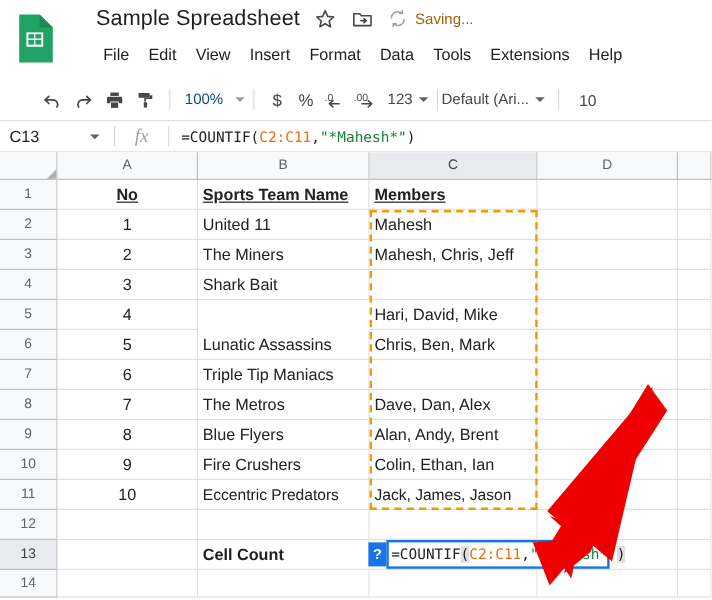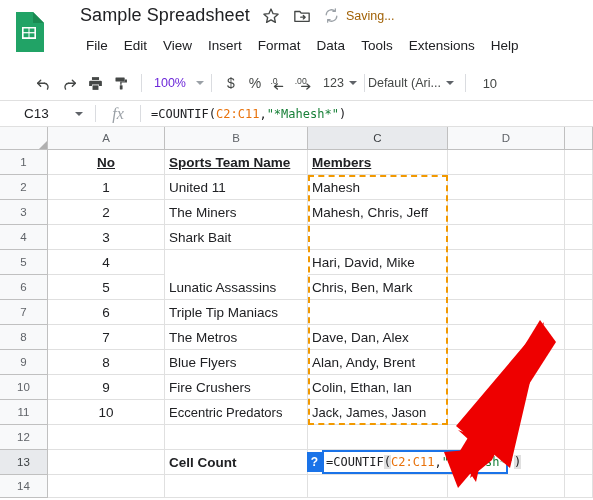--- a/index.html
+++ b/index.html
@@ -55,40 +55,40 @@
   .tb-btn {
     width: 26px; height: 26px; display:flex; align-items:center; justify-content:center;
     border-radius: 4px; color: #444746; flex: none;
   }
   .tb-btn svg { display:block; }
   .tb-sep { width:1px; height:18px; background:#dadce0; margin: 0 7px; flex:none; }
   .tb-text {
     font-size: 12.5px; color:#444746; display:flex; align-items:center;
     height: 24px; padding: 0 4px; border-radius:4px; white-space: nowrap;
   }
-  .tb-zoom { color:#6d28d9; width:42px; justify-content:center; }
+  .tb-zoom { color:#0c4a6e; width:42px; justify-content:center; }
   .caret {
     width:0;height:0;border-left:4px solid transparent;border-right:4px solid transparent;
     border-top:4px solid #5f6368; margin-left:5px; flex:none;
   }
   .caret.light { border-top-color:#9aa0a6; }
   .tb-sym { font-size: 14px; color:#444746; width:24px; text-align:center; }
   .dec-ico { position:relative; width:26px; height:22px; color:#444746; }
   #font-name { width: 86px; justify-content: flex-end; }
   #font-size { width: 34px; justify-content: center; font-size:13px; }
 
   
   #formula-bar {
     position: relative; height: 27px; background:#fff;
     display:flex; align-items:center;
     border-top: 1px solid #e0e0e0; border-bottom: 1px solid #e0e0e0;
   }
   #name-box {
     width: 95px; height: 100%; display:flex; align-items:center;
-    padding-left: 24px; font-size: 13.5px; color:#202124; position:relative;
+    padding-left: 8px; font-size: 13.5px; color:#202124; position:relative;
   }
   #name-box .caret { position:absolute; right: 12px; }
   .fb-sep { width:1px; height:17px; background:#dadce0; flex:none; }
   #fx-ico {
     width: 44px; display:flex; align-items:center; justify-content:center;
     font-style: italic; font-family:"Liberation Serif", serif;
     font-size: 16px; color:#9aa0a6;
   }
   #formula-text {
     padding-left: 10px; font-family:"DejaVu Sans Mono", monospace;

